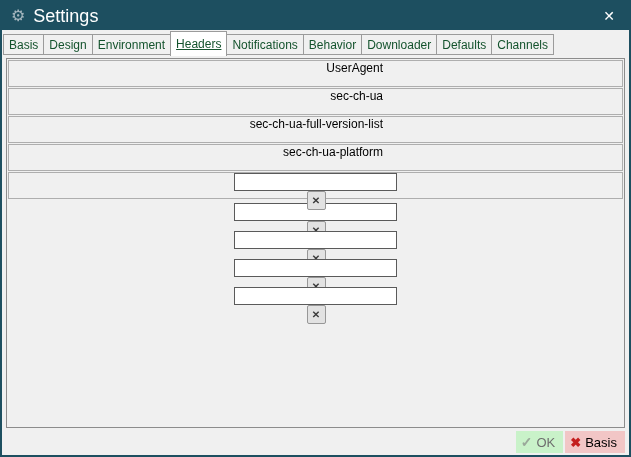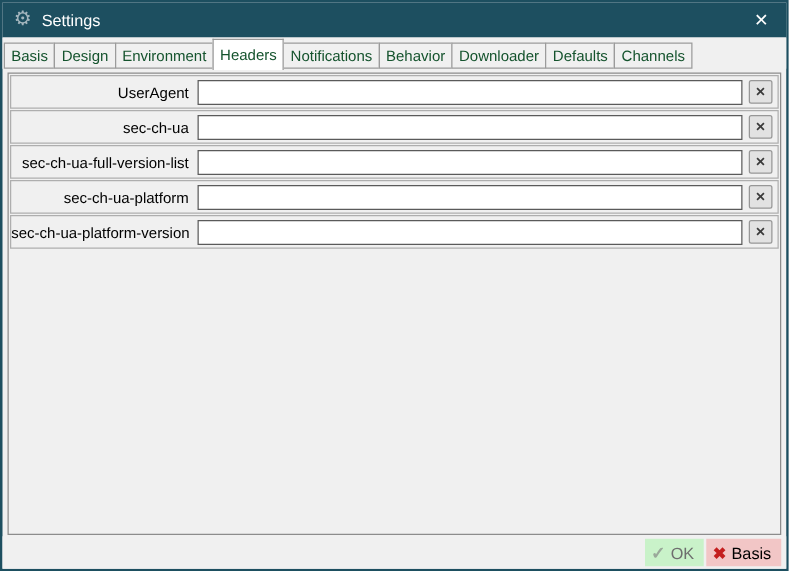--- a/index.html
+++ b/index.html
@@ -22,21 +22,21 @@
     color: #ffffff;
     display: flex; align-items: center;
     padding-left: 9px;
     user-select: none;
   }
   .gear-icon {
     font-size: 16px; line-height: 16px;
     color: #a4b6be;
     margin-right: 8px;
   }
-  .window-title { font-size: 13px; }
+  .window-title { font-size: 18px; }
   .close-button {
     margin-left: auto;
     width: 40px; height: 28px;
     display: flex; align-items: center; justify-content: center;
     color: #ffffff; font-size: 14px;
     cursor: pointer;
   }
   
   .tabbar {
     flex: 0 0 25px; height: 25px;
@@ -60,20 +60,21 @@
   }
   .tab:first-child { margin-left: 0; }
   .tab.active {
     height: 25px;
     padding-top: 5px;
     background: #ffffff;
     border-bottom: none;
     margin-bottom: -1px;
     position: relative;
     z-index: 3;
+    text-decoration: underline;
   }
   
   .content {
     flex: 1 1 auto;
     padding: 3px 4px 1px 4px;
     display: flex;
   }
   .panel {
     flex: 1;
     box-sizing: border-box;
@@ -82,20 +83,21 @@
     padding: 1px;
     overflow: hidden;
   }
   .field-row {
     box-sizing: border-box;
     height: 27px;
     display: flex; align-items: center;
     border: 1px solid #aeaeae;
     background: #f0f0f0;
     margin-bottom: 1px;
+    flex-direction: column;
   }
   .field-label {
     width: 142px; flex: 0 0 142px;
     text-align: right;
     font-size: 12px;
     color: #000;
     padding-right: 7px;
     white-space: nowrap;
   }
   .field-input {
@@ -188,21 +190,20 @@
         <span class="clear-button">✕</span>
       </div>
 
       <div class="field-row">
         <span class="field-label">sec-ch-ua-platform</span>
         <input class="field-input" type="text" value="" style="">
         <span class="clear-button">✕</span>
       </div>
 
       <div class="field-row">
-        <span class="field-label">sec-ch-ua-platform-version</span>
         <input class="field-input" type="text" value="" style="">
         <span class="clear-button">✕</span>
       </div>
 
     </div>
   </div>
 
   <div class="footer">
     <button class="btn btn-ok">
       <span class="check-icon">✓</span>

